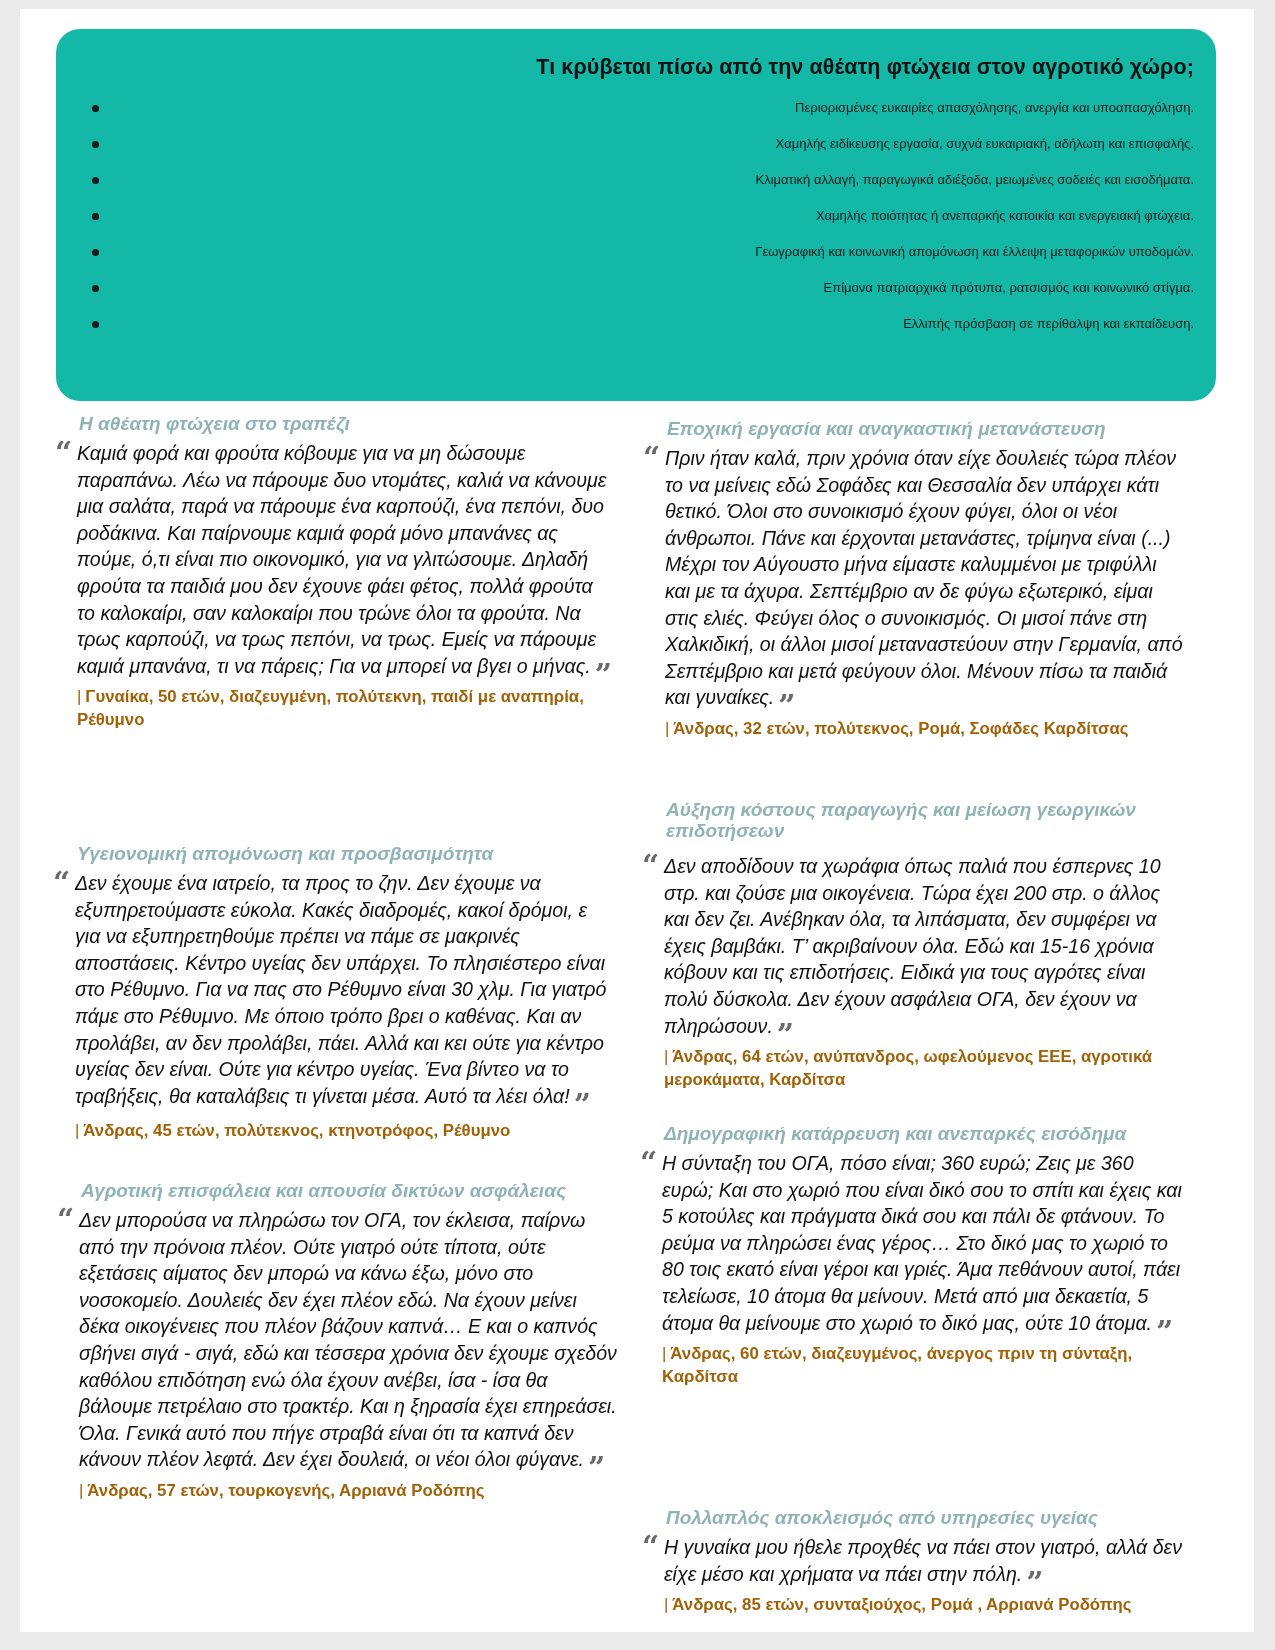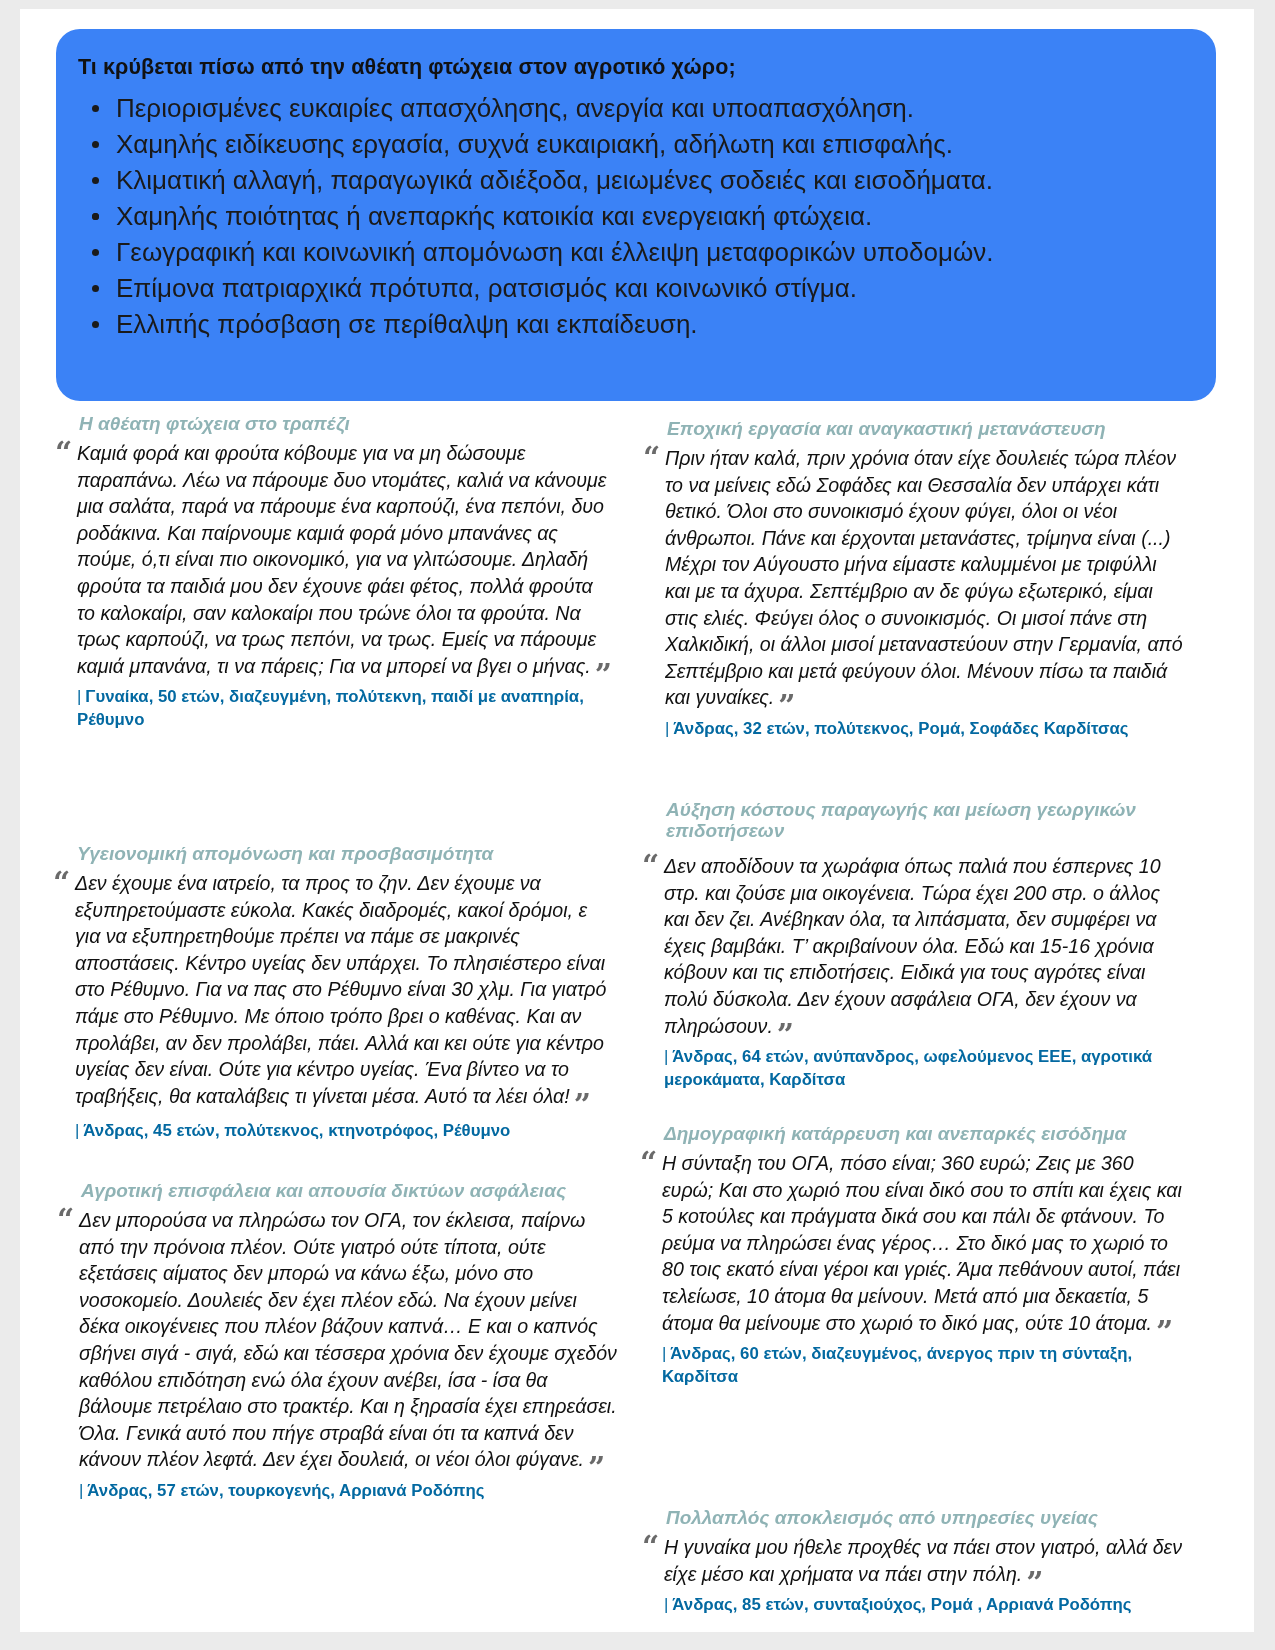--- a/index.html
+++ b/index.html
@@ -10,48 +10,48 @@
     color: #111;
     position: relative;
     overflow: hidden;
   }
   .sheet {
     position: absolute; left: 20px; top: 9px; width: 1234px; height: 1623px;
     background: #ffffff;
   }
   .intro-card {
     position: absolute; left: 36px; top: 20px; width: 1160px; height: 372px;
-    background: #3b82f6; border-radius: 24px;
-    box-sizing: border-box; padding: 26px 22px 0 22px;
+    background: #14b8a6; border-radius: 24px;
+    box-sizing: border-box; padding: 26px 22px 0 22px; text-align: right;
   }
   .intro-title {
     font-weight: bold; font-size: 21.5px; margin: 0 0 10px 0; letter-spacing: 0.1px;
   }
   .intro-list { list-style: none; margin: 0; padding: 0 0 0 14px; }
   .intro-list li {
-    position: relative; font-size: 26px; line-height: 36px; padding-left: 24px; color: #1a1a1a;
+    position: relative; font-size: 13px; line-height: 36px; padding-left: 24px; color: #1a1a1a;
   }
   .intro-list li .bullet {
     position: absolute; left: 0; top: 15px; width: 7px; height: 7px; border-radius: 50%; background: #1a1a1a;
   }
   .section { position: absolute; width: 560px; }
   .sec-title {
     font-style: italic; font-weight: bold; color: #8fb3b5; font-size: 19px; line-height: 21px; margin: 8px 0 6px 24px;
   }
   .quote {
     position: relative; font-style: italic; font-size: 19.6px; line-height: 26.6px; padding-left: 22px; color: #111;
   }
   .qopen {
     position: absolute; left: 0; top: -2px; font-size: 30px; font-style: normal; font-weight: bold; color: #6a6a6a; font-family: "DejaVu Serif", serif; line-height: 30px;
   }
   .qclose {
     font-size: 30px; font-style: normal; font-weight: bold; color: #6a6a6a; font-family: "DejaVu Serif", serif; line-height: 0; position: relative; top: 12px; margin-left: 4px;
   }
   .attrib {
-    font-weight: bold; font-size: 16.8px; line-height: 23px; padding-left: 22px; margin-top: 6px; color: #0369a1;
+    font-weight: bold; font-size: 16.8px; line-height: 23px; padding-left: 22px; margin-top: 6px; color: #a16207;
   }
   .attrib .bar { font-weight: normal; margin-right: 4px; }
 </style>
 </head>
 <body>
 
 <div class="sheet">
 
   <div class="intro-card">
     <h2 class="intro-title">Τι κρύβεται πίσω από την αθέατη φτώχεια στον αγροτικό χώρο;</h2>

